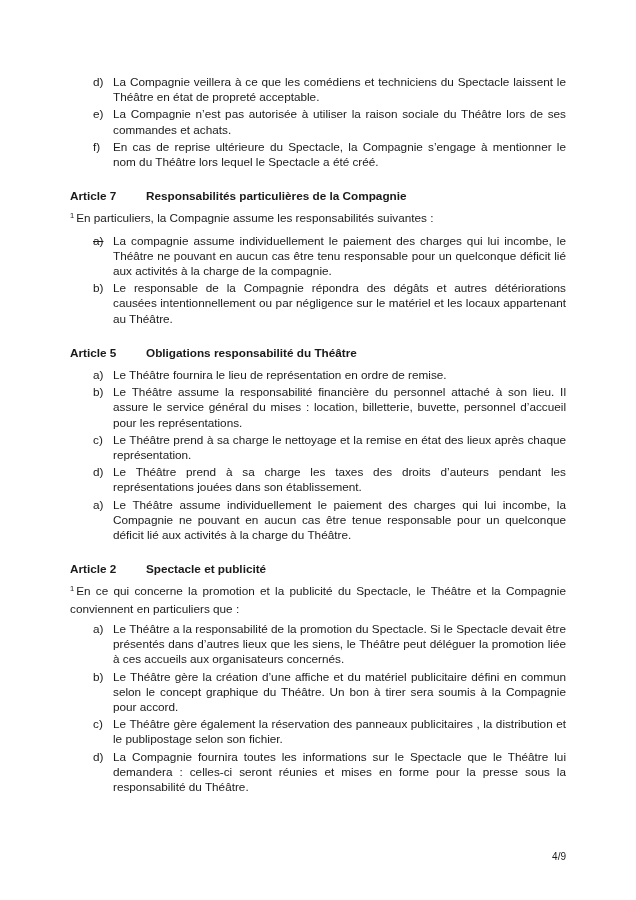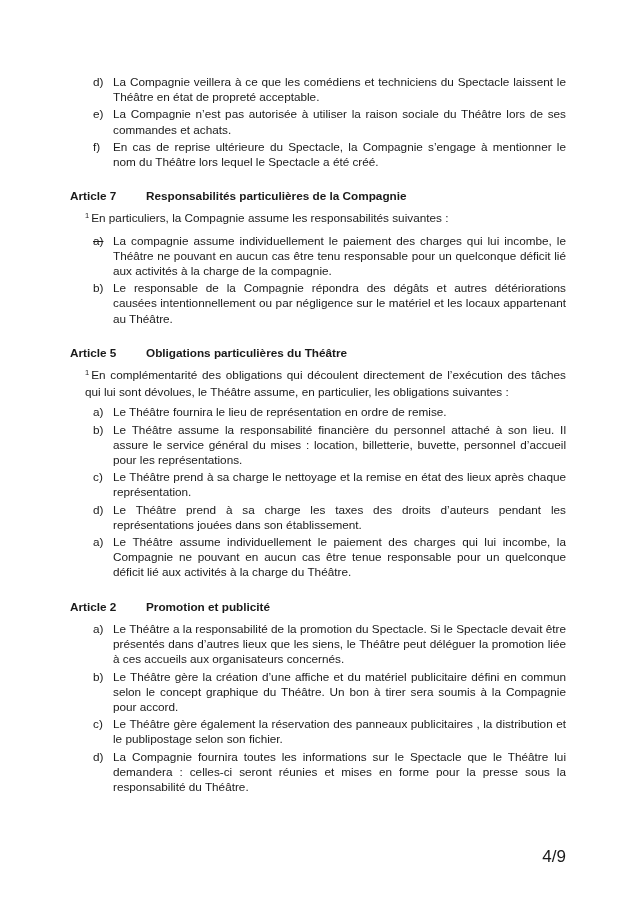--- a/index.html
+++ b/index.html
@@ -40,34 +40,34 @@
   .article-heading {
     font-weight: bold;
     margin: 19px 0 7px 0;
   }
   .article-number {
     display: inline-block;
     width: 76px;
   }
   .article-intro {
     text-align: justify;
-    margin: 0 0 5px 15px;
+    margin: 0 0 5px 0;
   }
   .clause-sup {
     font-size: 7.5px;
     vertical-align: baseline;
     position: relative;
     top: -4.5px;
     margin-right: 2px;
   }
   .page-footer {
     position: absolute;
     right: 70px;
     bottom: 36px;
-    font-size: 17px;
+    font-size: 10px;
   }
 </style>
 </head>
 <body>
 
 <div class="page">
 
   <div class="list-item">
     <span class="letter">d)</span>
     <span class="text">La Compagnie veillera à ce que les comédiens et techniciens du Spectacle laissent le Théâtre en état de propreté acceptable.</span>
@@ -88,23 +88,22 @@
   <div class="list-item">
     <span class="letter strike">a)</span>
     <span class="text">La compagnie assume individuellement le paiement des charges qui lui incombe, le Théâtre ne pouvant en aucun cas être tenu responsable pour un quelconque déficit lié aux activités à la charge de la compagnie.</span>
   </div>
   <div class="list-item">
     <span class="letter">b)</span>
     <span class="text">Le responsable de la Compagnie répondra des dégâts et autres détériorations causées intentionnellement ou par négligence sur le matériel et les locaux appartenant au Théâtre.</span>
   </div>
 
   <div class="article-heading">
-    <span class="article-number">Article 5</span><span>Obligations particulières du Théâtre</span>
+    <span class="article-number">Article 5</span><span>Obligations responsabilité du Théâtre</span>
   </div>
-  <p class="article-intro"><sup class="clause-sup">1</sup><span>En complémentarité des obligations qui découlent directement de l’exécution des tâches qui lui sont dévolues, le Théâtre assume, en particulier, les obligations suivantes :</span></p>
   <div class="list-item">
     <span class="letter">a)</span>
     <span class="text">Le Théâtre fournira le lieu de représentation en ordre de remise.</span>
   </div>
   <div class="list-item">
     <span class="letter">b)</span>
     <span class="text">Le Théâtre assume la responsabilité financière du personnel attaché à son lieu. Il assure le service général du mises : location, billetterie, buvette, personnel d’accueil pour les représentations.</span>
   </div>
   <div class="list-item">
     <span class="letter">c)</span>
@@ -114,22 +113,23 @@
     <span class="letter">d)</span>
     <span class="text">Le Théâtre prend à sa charge les taxes des droits d’auteurs pendant les représentations jouées dans son établissement.</span>
   </div>
 
   <div class="list-item">
     <span class="letter">a)</span>
     <span class="text">Le Théâtre assume individuellement le paiement des charges qui lui incombe, la Compagnie ne pouvant en aucun cas être tenue responsable pour un quelconque déficit lié aux activités à la charge du Théâtre.</span>
   </div>
 
   <div class="article-heading">
-    <span class="article-number">Article 2</span><span>Promotion et publicité</span>
+    <span class="article-number">Article 2</span><span>Spectacle et publicité</span>
   </div>
+  <p class="article-intro"><sup class="clause-sup">1</sup><span>En ce qui concerne la promotion et la publicité du Spectacle, le Théâtre et la Compagnie conviennent en particuliers que :</span></p>
   <div class="list-item">
     <span class="letter">a)</span>
     <span class="text">Le Théâtre a la responsabilité de la promotion du Spectacle. Si le Spectacle devait être présentés dans d’autres lieux que les siens, le Théâtre peut déléguer la promotion liée à ces accueils aux organisateurs concernés.</span>
   </div>
   <div class="list-item">
     <span class="letter">b)</span>
     <span class="text">Le Théâtre gère la création d’une affiche et du matériel publicitaire défini en commun selon le concept graphique du Théâtre. Un bon à tirer sera soumis à la Compagnie pour accord.</span>
   </div>
   <div class="list-item">
     <span class="letter">c)</span>

